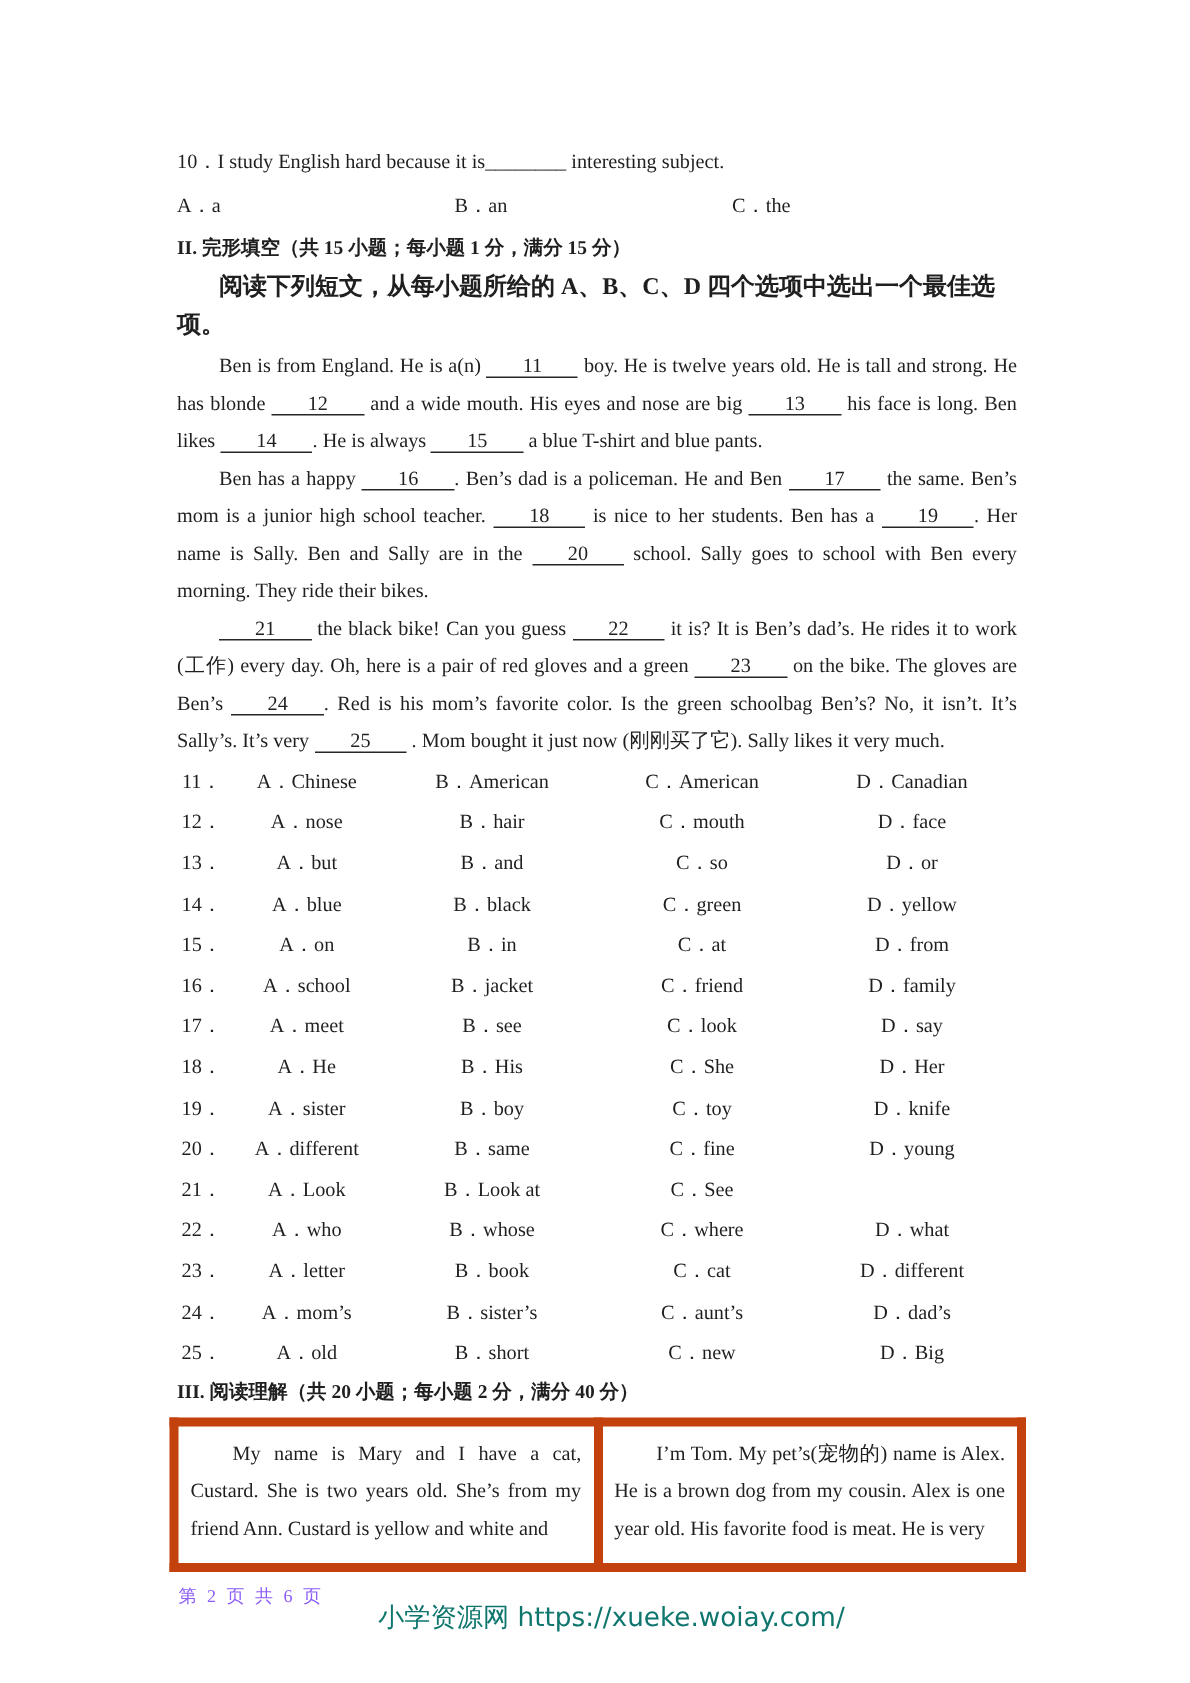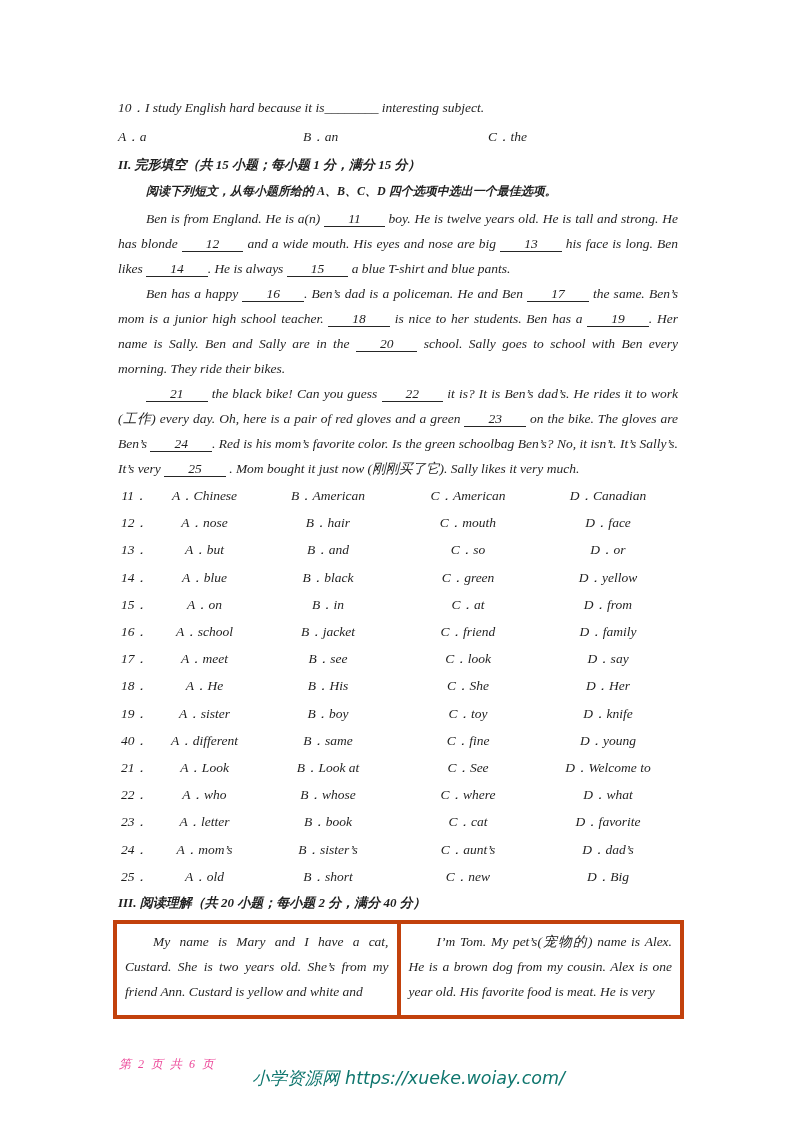--- a/index.html
+++ b/index.html
@@ -10,21 +10,20 @@
     background: #ffffff;
     overflow: hidden;
   }
   .sheet {
     position: relative;
     width: 793px;
     height: 1122px;
     background: #ffffff;
     font-family: "Liberation Serif", "DejaVu Serif", serif;
     color: #1f1f1f;
-    font-style: italic;
   }
   .content {
     position: absolute;
     left: 118px;
     top: 95px;
     width: 560px;
     font-size: 13.5px;
     line-height: 25px;
   }
   .q-line { white-space: nowrap; }
@@ -33,21 +32,21 @@
   .sec-heading {
     margin: 3px 0 0 0;
     font-size: 13px;
     font-weight: bold;
     line-height: 25px;
   }
   .instruction {
     margin: 2px 0 0 0;
     font-weight: bold;
     text-indent: 28px;
-    font-size: 12px;
+    font-size: 16px;
   }
   .passage { margin-top: 2px; text-align: justify; }
   .passage p { margin: 0; text-indent: 28px; }
   .blank {
     display: inline-block;
     padding: 0 24px;
     line-height: 15px;
     text-indent: 0;
     border-bottom: 1.4px solid #262626;
     text-align: center;
@@ -60,35 +59,35 @@
   .qrow .c-c { width: 140px; }
   .qrow .c-d { flex: 1; }
   table.reading {
     margin: 5px 0 0 -5px;
     width: 571px;
     border-collapse: collapse;
     table-layout: fixed;
   }
   table.reading td {
     width: 50%;
-    border: 4px solid #c2410c;
+    border: 6px solid #c2410c;
     vertical-align: top;
     padding: 5px 8px 11px 8px;
     text-indent: 28px;
     text-align: justify;
     font-size: 13.5px;
     line-height: 25px;
   }
   .footer-pageinfo {
     position: absolute;
     left: 119px;
     top: 1056px;
     font-size: 12px;
     letter-spacing: 2px;
-    color: #ec4899;
+    color: #8b5cf6;
     font-family: "Liberation Serif", "DejaVu Serif", serif;
   }
   .footer-site {
     position: absolute;
     left: 252px;
     top: 1066px;
     font-size: 17.5px;
     color: #0f766e;
     font-family: "DejaVu Sans", "Liberation Sans", sans-serif;
   }
@@ -177,46 +176,45 @@
           <span class="c-d">D．Her</span>
         </div>
         <div class="qrow">
           <span class="c-num">19．</span>
           <span class="c-a">A．sister</span>
           <span class="c-b">B．boy</span>
           <span class="c-c">C．toy</span>
           <span class="c-d">D．knife</span>
         </div>
         <div class="qrow">
-          <span class="c-num">40．</span>
+          <span class="c-num">20．</span>
           <span class="c-a">A．different</span>
           <span class="c-b">B．same</span>
           <span class="c-c">C．fine</span>
           <span class="c-d">D．young</span>
         </div>
         <div class="qrow">
           <span class="c-num">21．</span>
           <span class="c-a">A．Look</span>
           <span class="c-b">B．Look at</span>
           <span class="c-c">C．See</span>
-          <span class="c-d">D．Welcome to</span>
         </div>
         <div class="qrow">
           <span class="c-num">22．</span>
           <span class="c-a">A．who</span>
           <span class="c-b">B．whose</span>
           <span class="c-c">C．where</span>
           <span class="c-d">D．what</span>
         </div>
         <div class="qrow">
           <span class="c-num">23．</span>
           <span class="c-a">A．letter</span>
           <span class="c-b">B．book</span>
           <span class="c-c">C．cat</span>
-          <span class="c-d">D．favorite</span>
+          <span class="c-d">D．different</span>
         </div>
         <div class="qrow">
           <span class="c-num">24．</span>
           <span class="c-a">A．mom’s</span>
           <span class="c-b">B．sister’s</span>
           <span class="c-c">C．aunt’s</span>
           <span class="c-d">D．dad’s</span>
         </div>
         <div class="qrow">
           <span class="c-num">25．</span>

